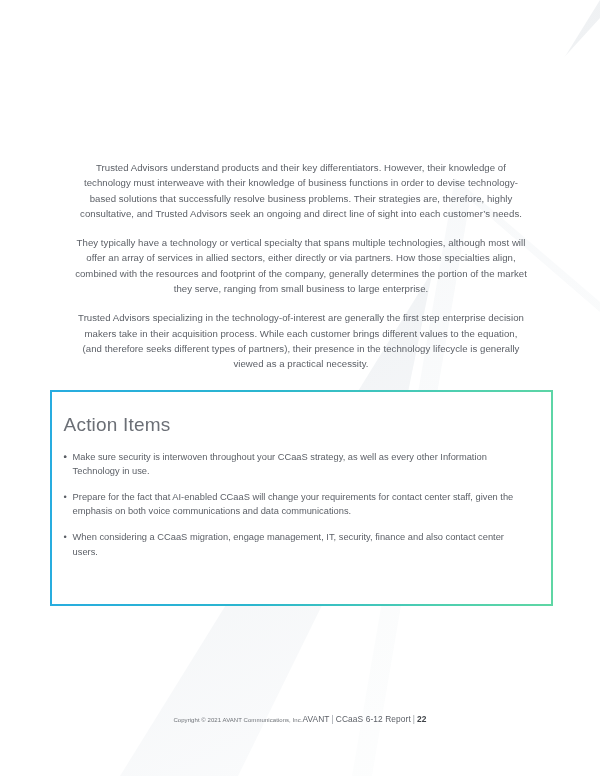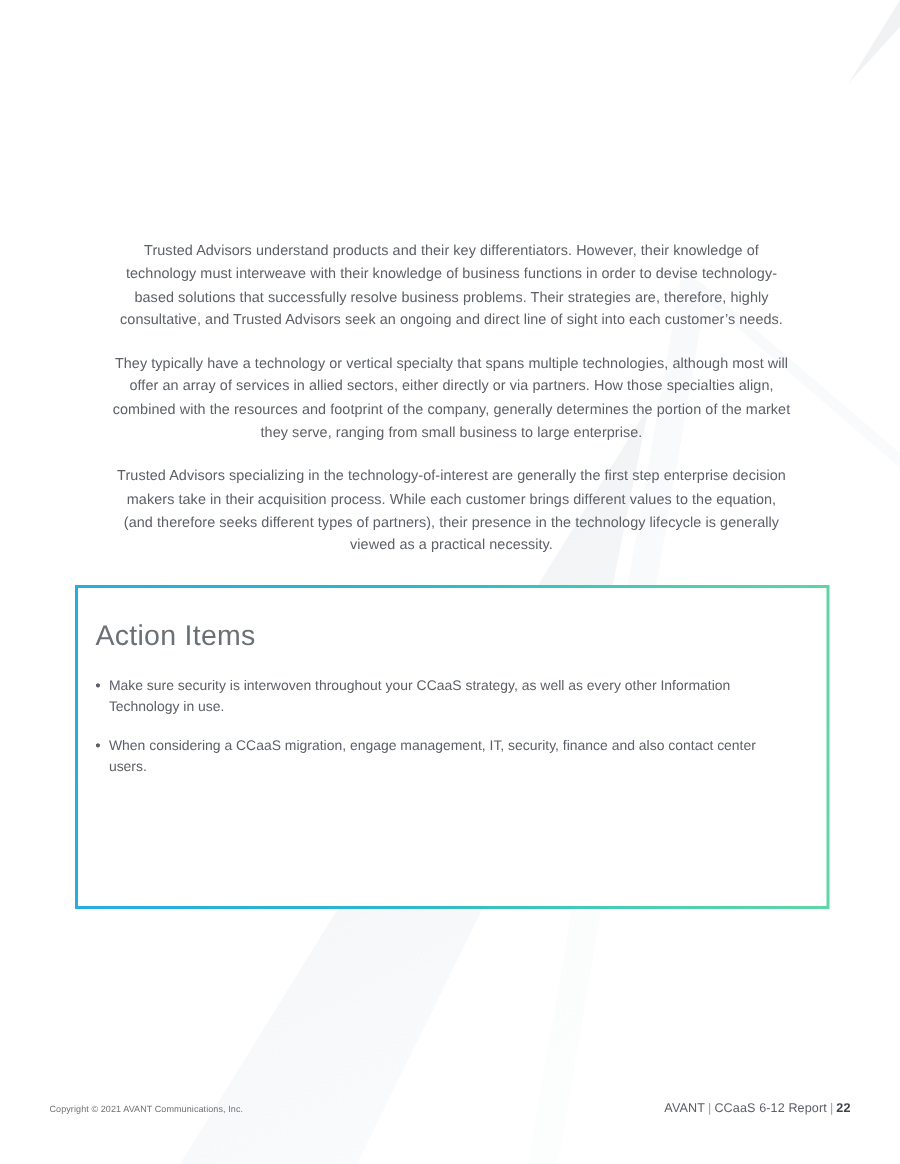--- a/index.html
+++ b/index.html
@@ -102,23 +102,23 @@
     color: #5b5f66;
     font-size: 9.3px;
     line-height: 14.6px;
   }
 
   
   .footer {
     position: absolute;
     left: 33px;
     right: 33px;
-    top: 733px;
+    top: 714px;
     display: flex;
-    justify-content: space-between;
+    justify-content: center;
     align-items: baseline;
     z-index: 2;
   }
   .footer-left {
     font-size: 6px;
     color: #6e7277;
     letter-spacing: 0.01em;
   }
   .footer-right {
     font-size: 8.4px;
@@ -172,20 +172,21 @@
       <ul class="bullet-list">
         <li class="bullet-item">
           <span class="bullet-dot">•</span>
         </li>
         <li class="bullet-item">
           <span class="bullet-dot">•</span>
           <span>Make sure security is interwoven throughout your CCaaS strategy, as well as every other Information Technology in use.</span>
         </li>
         <li class="bullet-item">
           <span class="bullet-dot">•</span>
+          <span>Prepare for the fact that AI-enabled CCaaS will change your requirements for contact center staff, given the emphasis on both voice communications and data communications.</span>
         </li>
         <li class="bullet-item">
           <span class="bullet-dot">•</span>
           <span>When considering a CCaaS migration, engage management, IT, security, finance and also contact center users.</span>
         </li>
       </ul>
     </div>
   </div>
 
   <div class="footer">

